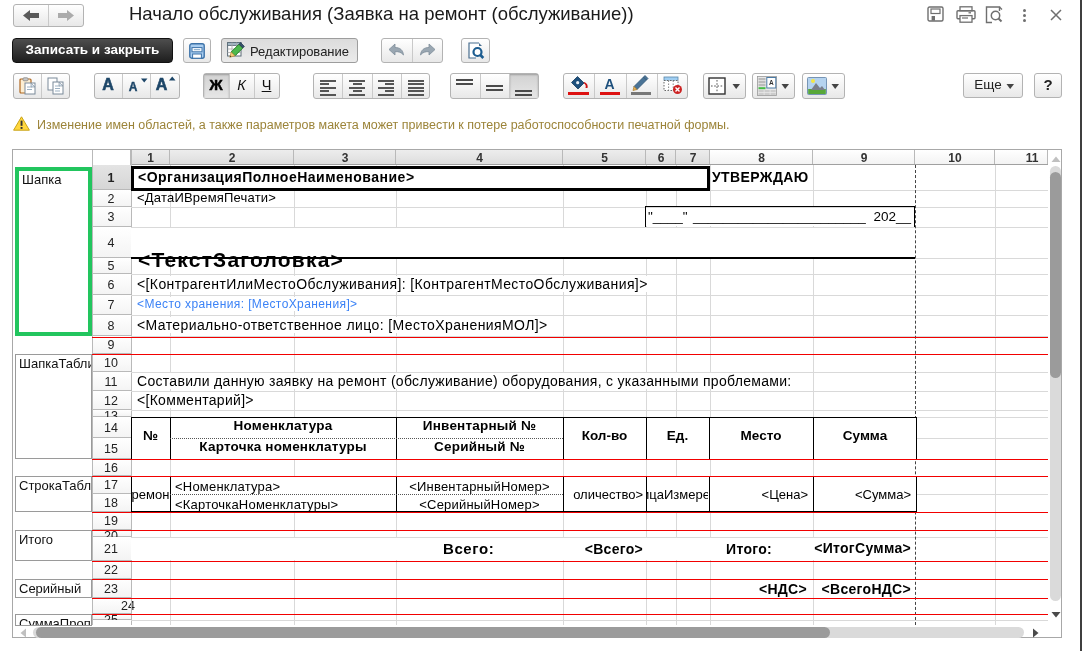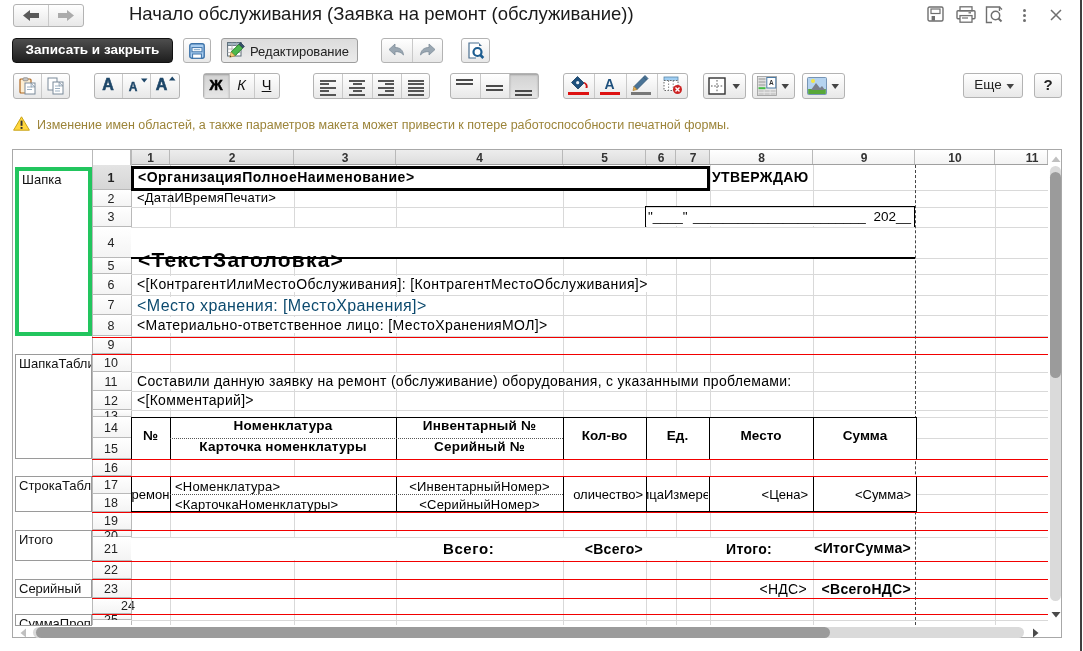--- a/index.html
+++ b/index.html
@@ -425,21 +425,21 @@
 <div class="abs" style="left:92px;top:598px;width:956px;height:1.2px;background:#f20000;"></div>
 <div class="abs" style="left:92px;top:613.5px;width:956px;height:1.2px;background:#f20000;"></div>
 <div class="txt" style="left:138px;top:169px;font-size:14px;font-weight:bold;color:#000;letter-spacing:0.5px;">&lt;ОрганизацияПолноеНаименование&gt;</div>
 <div class="txt" style="left:712px;top:168.5px;font-size:14px;font-weight:bold;color:#000;letter-spacing:0.4px;">УТВЕРЖДАЮ</div>
 <div class="txt" style="left:137px;top:190px;font-size:13px;font-weight:normal;color:#000;letter-spacing:0.2px;">&lt;ДатаИВремяПечати&gt;</div>
 <div class="txt" style="left:648px;top:209px;font-size:13.5px;font-weight:normal;color:#000;">"____"</div>
 <div class="txt" style="left:693px;top:209px;font-size:13.5px;font-weight:normal;color:#000;">_______________________</div>
 <div class="txt" style="right:172px;top:209px;font-size:13.5px;font-weight:normal;">202__</div>
 <div class="txt" style="left:138px;top:229.5px;font-size:21px;font-weight:bold;color:#000;letter-spacing:1.2px;margin-top:18px;">&lt;ТекстЗаголовка&gt;</div>
 <div class="txt" style="left:137px;top:275.5px;font-size:14px;font-weight:normal;color:#000;background:#fff;letter-spacing:0.4px;">&lt;[КонтрагентИлиМестоОбслуживания]: [КонтрагентМестоОбслуживания]&gt;</div>
-<div class="txt" style="left:137px;top:296.5px;font-size:16px;font-weight:normal;color:#0c4a6e;background:#fff;letter-spacing:0.4px;">&lt;Место хранения: [МестоХранения]&gt;</div>
+<div class="txt" style="left:137px;top:296.5px;font-size:12px;font-weight:normal;color:#3b82f6;background:#fff;letter-spacing:0.4px;">&lt;Место хранения: [МестоХранения]&gt;</div>
 <div class="txt" style="left:137px;top:316.5px;font-size:14px;font-weight:normal;color:#000;background:#fff;letter-spacing:0.4px;">&lt;Материально-ответственное лицо: [МестоХраненияМОЛ]&gt;</div>
 <div class="txt" style="left:137px;top:372.5px;font-size:14px;font-weight:normal;color:#000;background:#fff;letter-spacing:0.3px;">Составили данную заявку на ремонт (обслуживание) оборудования, с указанными проблемами:</div>
 <div class="txt" style="left:137px;top:391.5px;font-size:14px;font-weight:normal;color:#000;background:#fff;letter-spacing:0.3px;">&lt;[Комментарий]&gt;</div>
 <div class="txt" style="left:131px;top:427.5px;width:39px;text-align:center;font-size:13.5px;font-weight:bold;">№</div>
 <div class="txt" style="left:170px;top:418px;width:226px;text-align:center;font-size:13.5px;font-weight:bold;letter-spacing:0.2px;">Номенклатура</div>
 <div class="txt" style="left:170px;top:439px;width:226px;text-align:center;font-size:13.5px;font-weight:bold;letter-spacing:0.2px;">Карточка номенклатуры</div>
 <div class="txt" style="left:396px;top:418px;width:167px;text-align:center;font-size:13.5px;font-weight:bold;letter-spacing:0.2px;">Инвентарный №</div>
 <div class="txt" style="left:396px;top:439px;width:167px;text-align:center;font-size:13.5px;font-weight:bold;letter-spacing:0.2px;">Серийный №</div>
 <div class="txt" style="left:563px;top:427.5px;width:83px;text-align:center;font-size:13.5px;font-weight:bold;">Кол-во</div>
 <div class="txt" style="left:646px;top:427.5px;width:63px;text-align:center;font-size:13.5px;font-weight:bold;">Ед.</div>
@@ -457,21 +457,21 @@
   </div>
 <div class="abs" style="left:647px;top:476px;width:61px;height:36px;overflow:hidden;">
     <div class="txt" style="left:-5px;top:11px;font-size:13px;">ицаИзмерени</div>
   </div>
 <div class="txt" style="right:275px;top:487px;font-size:13px;font-weight:normal;">&lt;Цена&gt;</div>
 <div class="txt" style="right:172px;top:487px;font-size:13px;font-weight:normal;">&lt;Сумма&gt;</div>
 <div class="txt" style="left:443px;top:539.5px;font-size:15px;font-weight:bold;color:#000;letter-spacing:0.6px;">Всего:</div>
 <div class="txt" style="right:440px;top:540.5px;font-size:14px;font-weight:bold;letter-spacing:0.3px;">&lt;Всего&gt;</div>
 <div class="txt" style="right:311px;top:540.5px;font-size:14px;font-weight:bold;letter-spacing:0.3px;padding-left:47px;">Итого:</div>
 <div class="txt" style="right:172px;top:539.5px;font-size:14px;font-weight:bold;letter-spacing:0.3px;">&lt;ИтогСумма&gt;</div>
-<div class="txt" style="right:276px;top:580.5px;font-size:14px;font-weight:normal;letter-spacing:0.3px;">&lt;НДС&gt;</div>
+<div class="txt" style="right:276px;top:580.5px;font-size:14px;font-weight:bold;letter-spacing:0.3px;">&lt;НДС&gt;</div>
 <div class="txt" style="right:172px;top:580.5px;font-size:14px;font-weight:bold;letter-spacing:0.3px;">&lt;ВсегоНДС&gt;</div>
 <div class="abs" style="left:15px;top:167px;width:77px;height:169px;border:4px solid #22c55e;box-sizing:border-box;overflow:hidden;">
     <div class="txt" style="left:3px;top:1px;font-size:13px;color:#111;">Шапка</div>
   </div>
 <div class="abs" style="left:15px;top:354px;width:77px;height:105px;border:1px solid #9a9a9a;box-sizing:border-box;overflow:hidden;">
     <div class="txt" style="left:3px;top:1px;font-size:13px;color:#111;">ШапкаТаблицы</div>
   </div>
 <div class="abs" style="left:15px;top:476px;width:77px;height:36px;border:1px solid #9a9a9a;box-sizing:border-box;overflow:hidden;">
     <div class="txt" style="left:3px;top:1px;font-size:13px;color:#111;">СтрокаТаблицы</div>
   </div>

